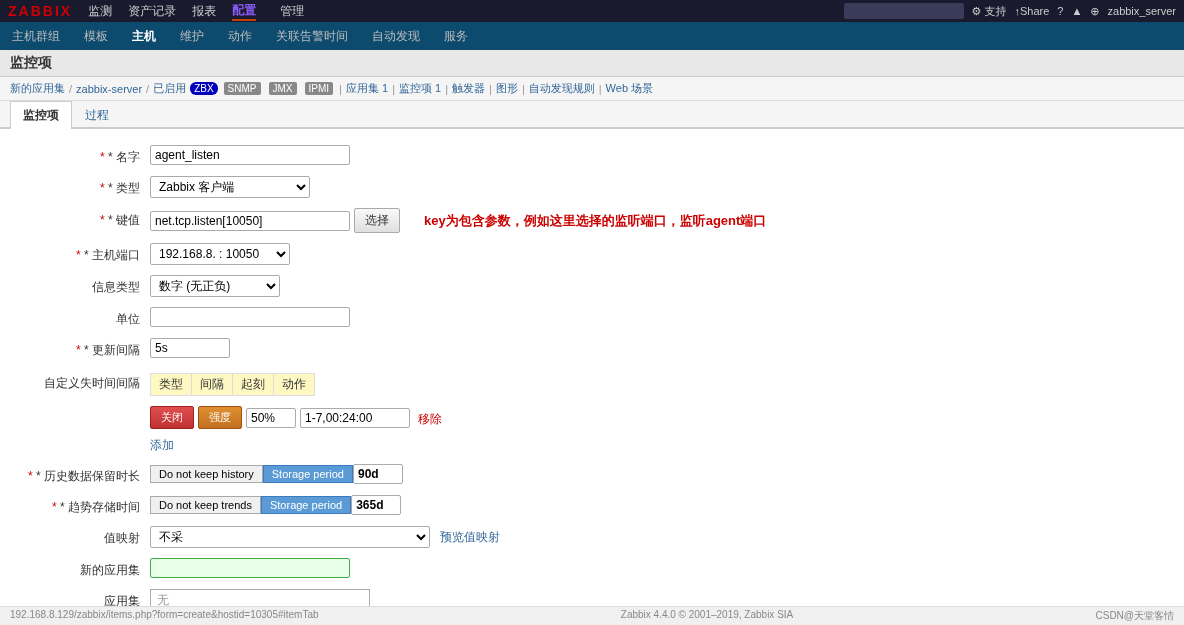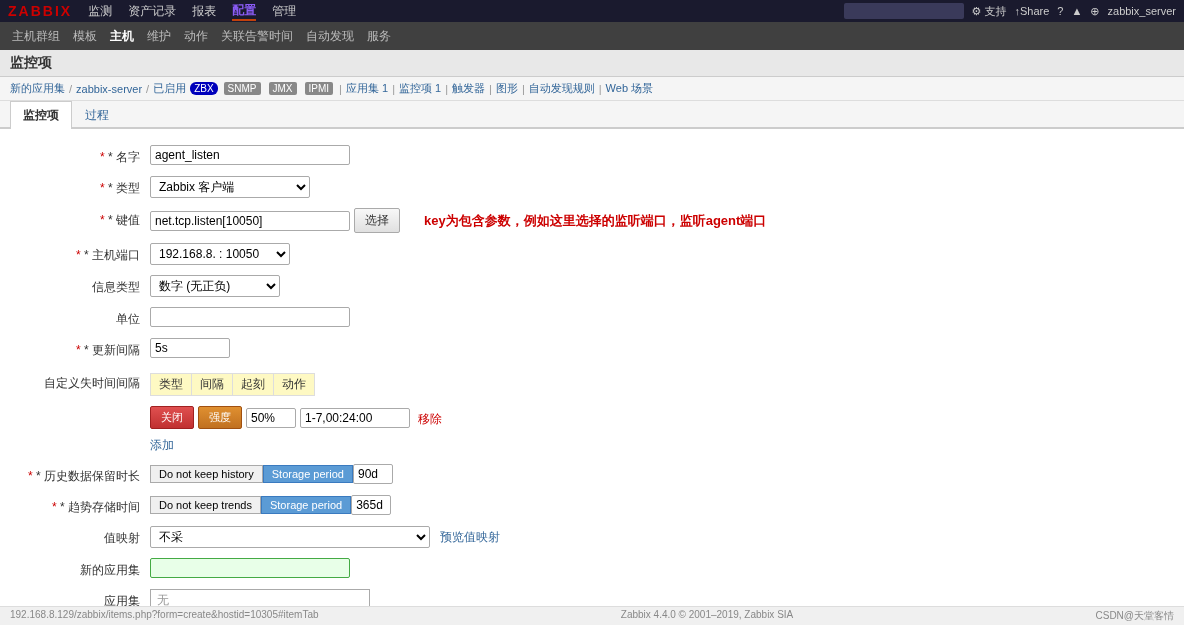--- a/index.html
+++ b/index.html
@@ -11,27 +11,27 @@
       color: #fff;
       height: 22px;
       display: flex;
       align-items: center;
       padding: 0 8px;
       justify-content: space-between;
     }
 
     
     #second-nav {
-      background: #404040;
+      background: #0c4a6e;
       color: #ccc;
       height: 28px;
       display: flex;
       align-items: center;
       padding: 0 8px;
-      gap: 5px;
+      gap: 16px;
       font-size: 12px;
     }
     #second-nav span {
       cursor: pointer;
       color: #bbb;
       padding: 2px 4px;
     }
 
     
     #page-title-bar {
@@ -182,21 +182,22 @@
     }
     .storage-btn.active {
       background: #5b9bd5;
       color: #fff;
       border-color: #3a7abf;
     }
     .storage-input {
       border: 1px solid #aaa;
       padding: 2px 4px;
       font-size: 12px;
-      width: 40px;
+      width: 50px;
+      font-weight: bold;
     }
 
     
     .app-list {
       border: 1px solid #aaa;
       min-height: 80px;
       width: 220px;
       font-size: 12px;
       overflow-y: auto;
     }
@@ -276,21 +277,21 @@
 </head>
 <body>
 
 <div id="top-nav">
   <div style="display:flex; align-items:center; gap:16px;">
     <span class="zabbix-logo">ZABBIX</span>
     <span style="color:#ccc;font-size:12px;cursor:pointer;">监测</span>
     <span style="color:#ccc;font-size:12px;cursor:pointer;">资产记录</span>
     <span style="color:#ccc;font-size:12px;cursor:pointer;">报表</span>
     <span style="color:#8b5cf6;font-size:12px;cursor:pointer;font-weight:bold;border-bottom:2px solid #c2410c;">配置</span>
-    <span style="color:#ccc;font-size:12px;cursor:pointer;">管理</span>
+    <span style="color:#ccc;font-size:12px;cursor:pointer;margin-left:8px;">管理</span>
   </div>
   <div style="display:flex;align-items:center;gap:8px;">
     <div>
       <input type="text" style="width: 120px; height: 16px; font-size: 11px; border: none; padding: 0px 4px; background: rgb(58, 58, 90); color: rgb(255, 255, 255); border-radius: 2px;">
     </div>
     <span style="color:#ccc;font-size:11px;cursor:pointer;">⚙ 支持</span>
     <span style="color:#ccc;font-size:11px;cursor:pointer;">↑Share</span>
     <span style="color:#ccc;font-size:11px;cursor:pointer;">?</span>
     <span style="color:#ccc;font-size:11px;cursor:pointer;">▲</span>
     <span style="color:#ccc;font-size:11px;cursor:pointer;">⊕</span>

